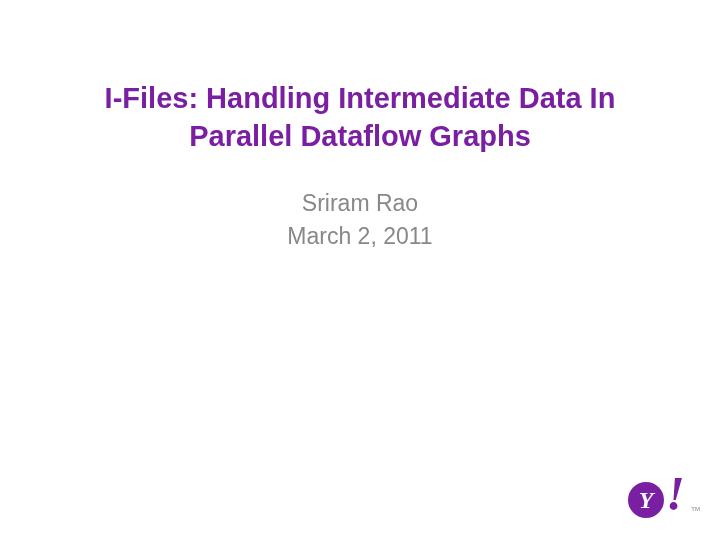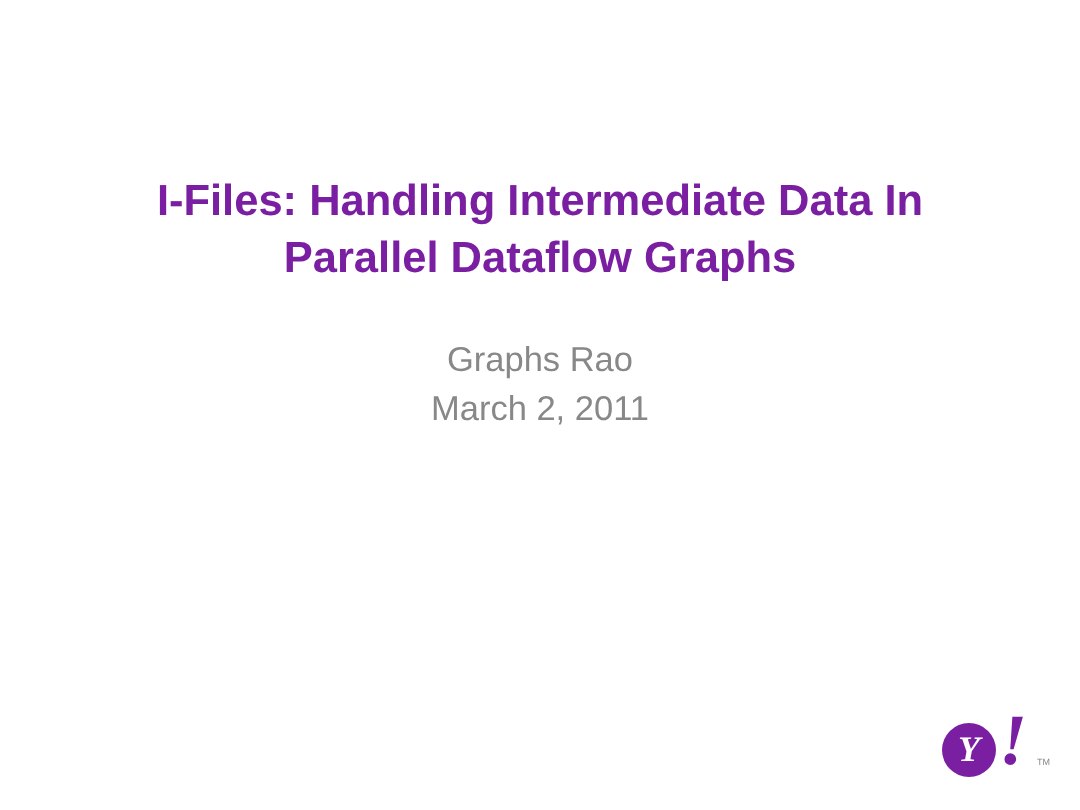--- a/index.html
+++ b/index.html
@@ -14,21 +14,21 @@
       font-family: Arial, Helvetica, sans-serif;
       position: relative;
       overflow: hidden;
     }
     .slide {
       width: 100%;
       height: 100%;
       display: flex;
       flex-direction: column;
       align-items: center;
-      padding-top: 116px;
+      padding-top: 80px;
     }
     .title {
       color: #7b1fa2;
       font-size: 29px;
       font-weight: bold;
       text-align: center;
       line-height: 1.3;
       max-width: 620px;
       margin-bottom: 35px;
     }
@@ -86,21 +86,21 @@
       bottom: 10px;
       color: #888888;
       font-size: 6px;
     }
   </style>
 </head>
 <body>
 
 <div class="slide">
   <div class="title">I-Files: Handling Intermediate Data In Parallel Dataflow Graphs</div>
-  <div class="author">Graphs Rao</div>
+  <div class="author">Sriram Rao</div>
   <div class="date">March 2, 2011</div>
 </div>
 
 <div class="logo">
   <div class="logo-circle">
     <span class="logo-y">Y</span>
   </div>
   <span class="logo-exclaim">!</span>
   <span class="logo-tm">TM</span>
 </div>

